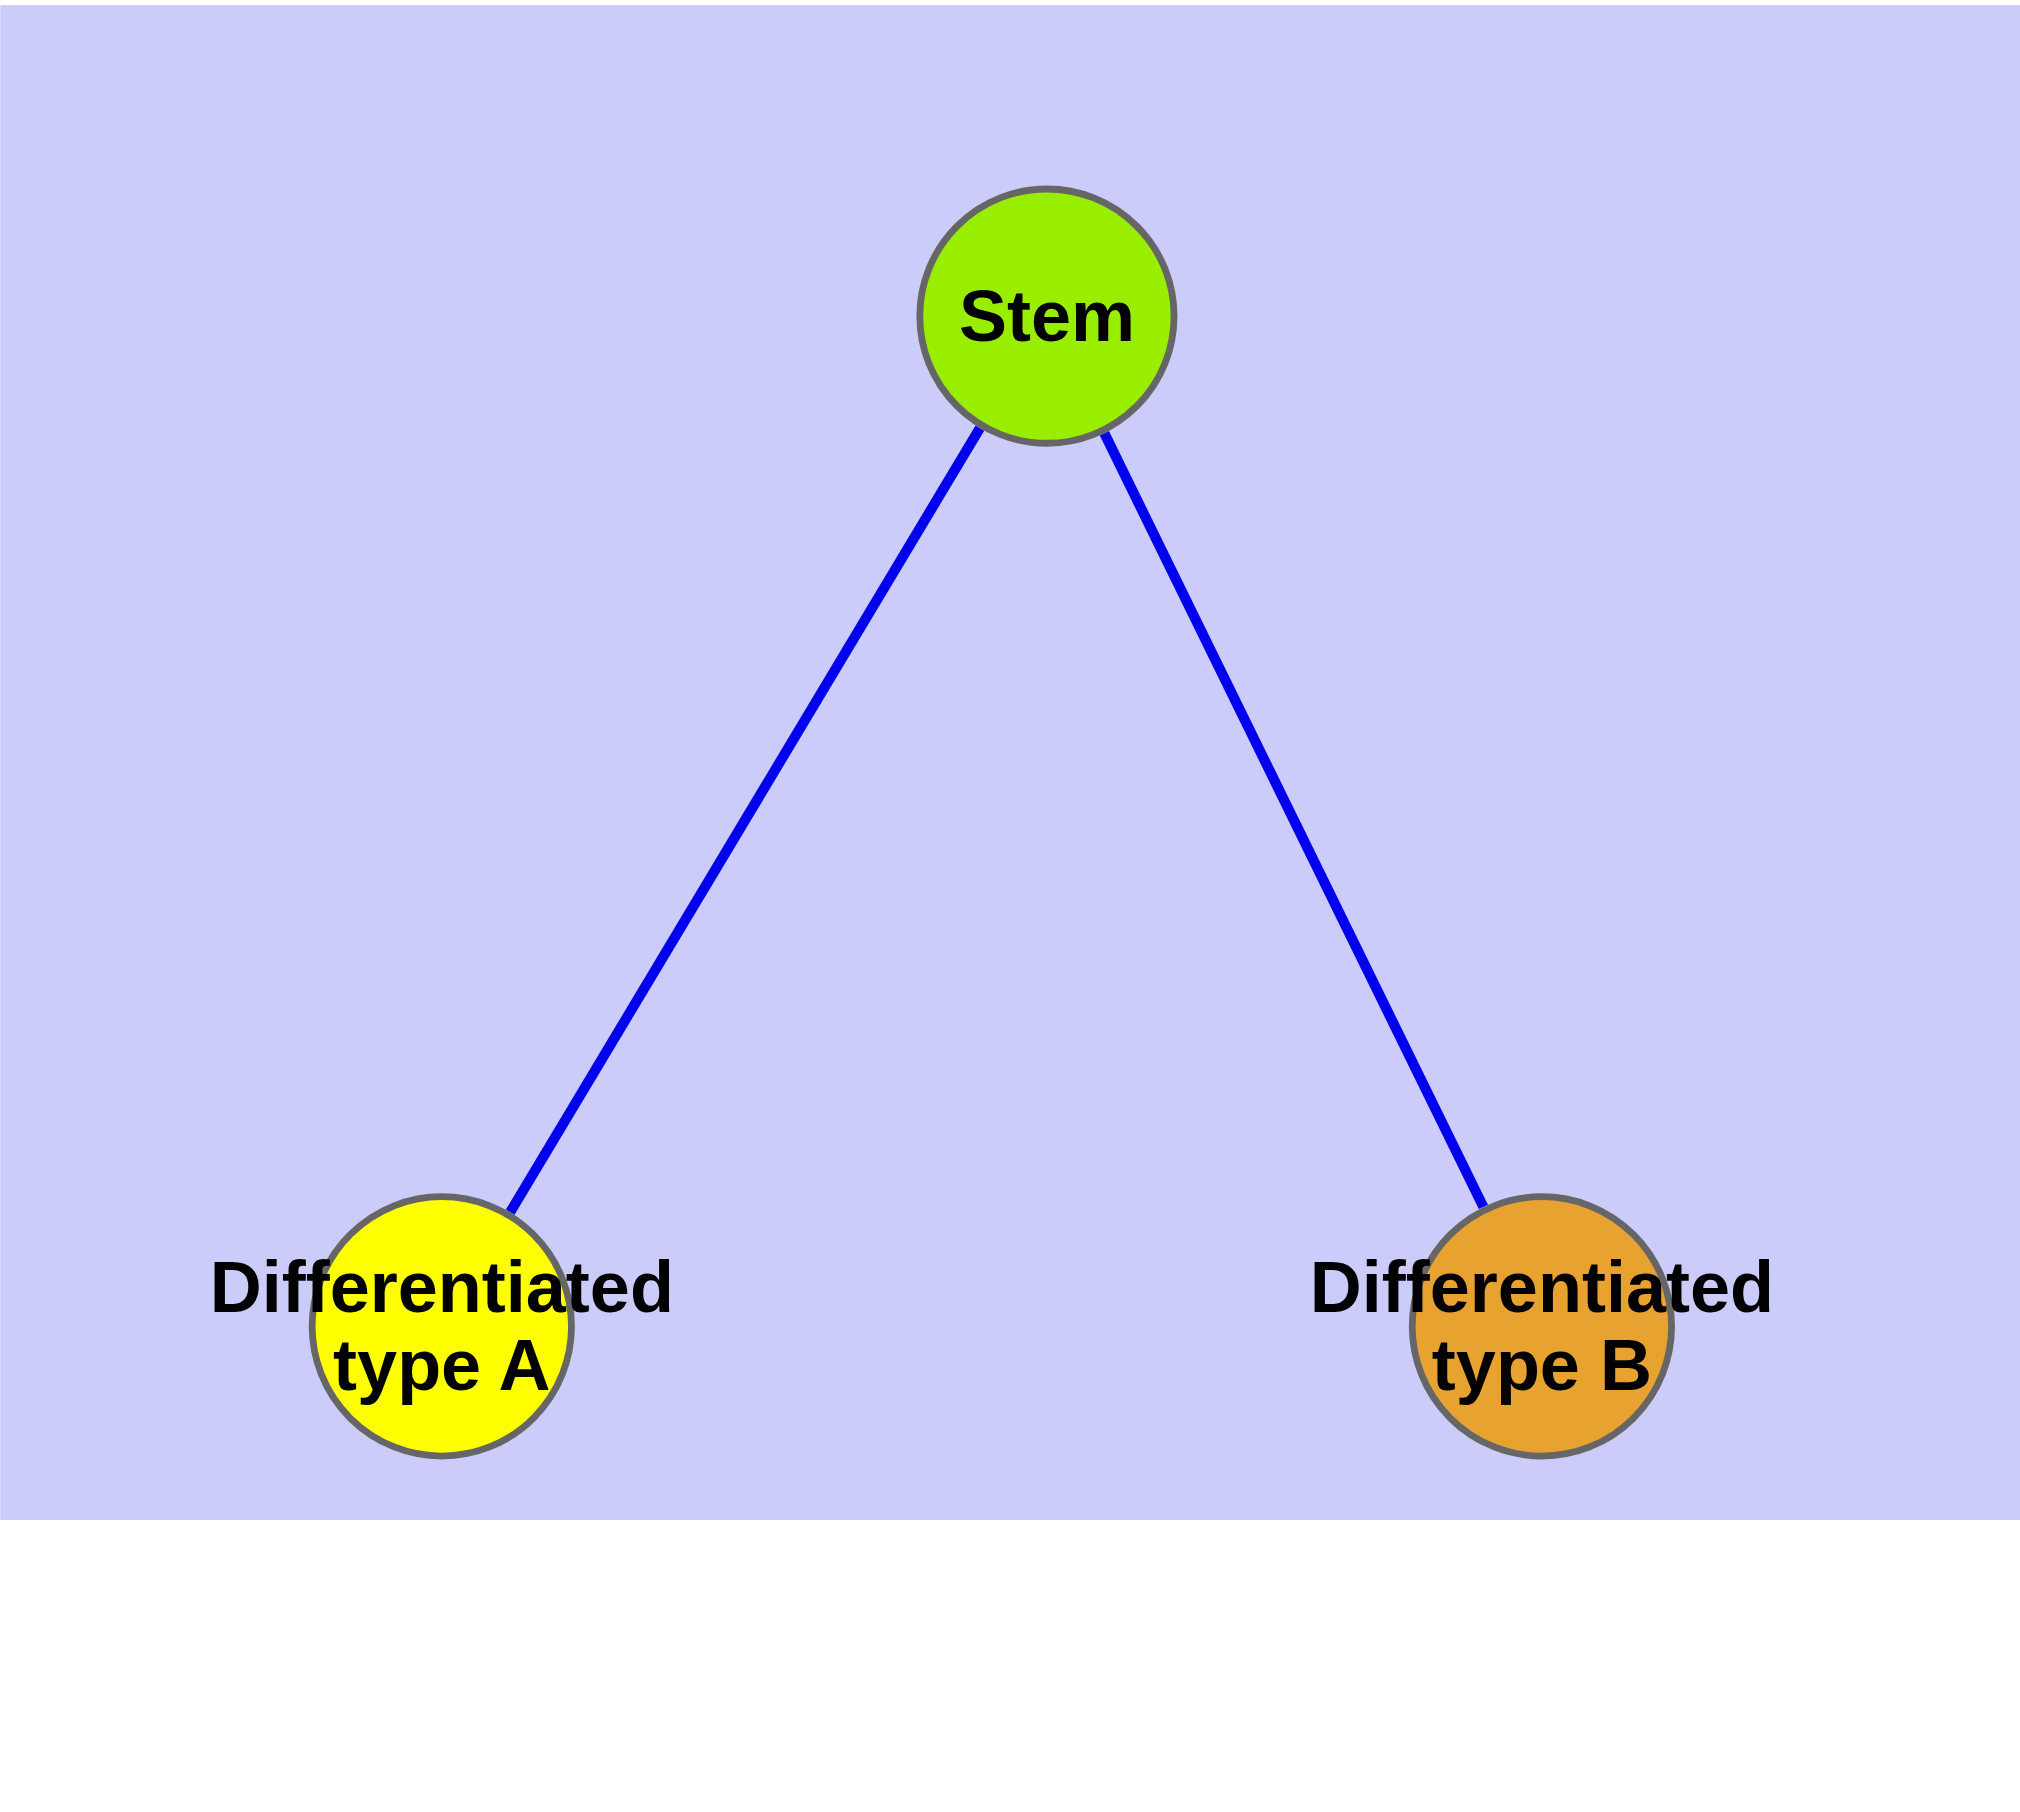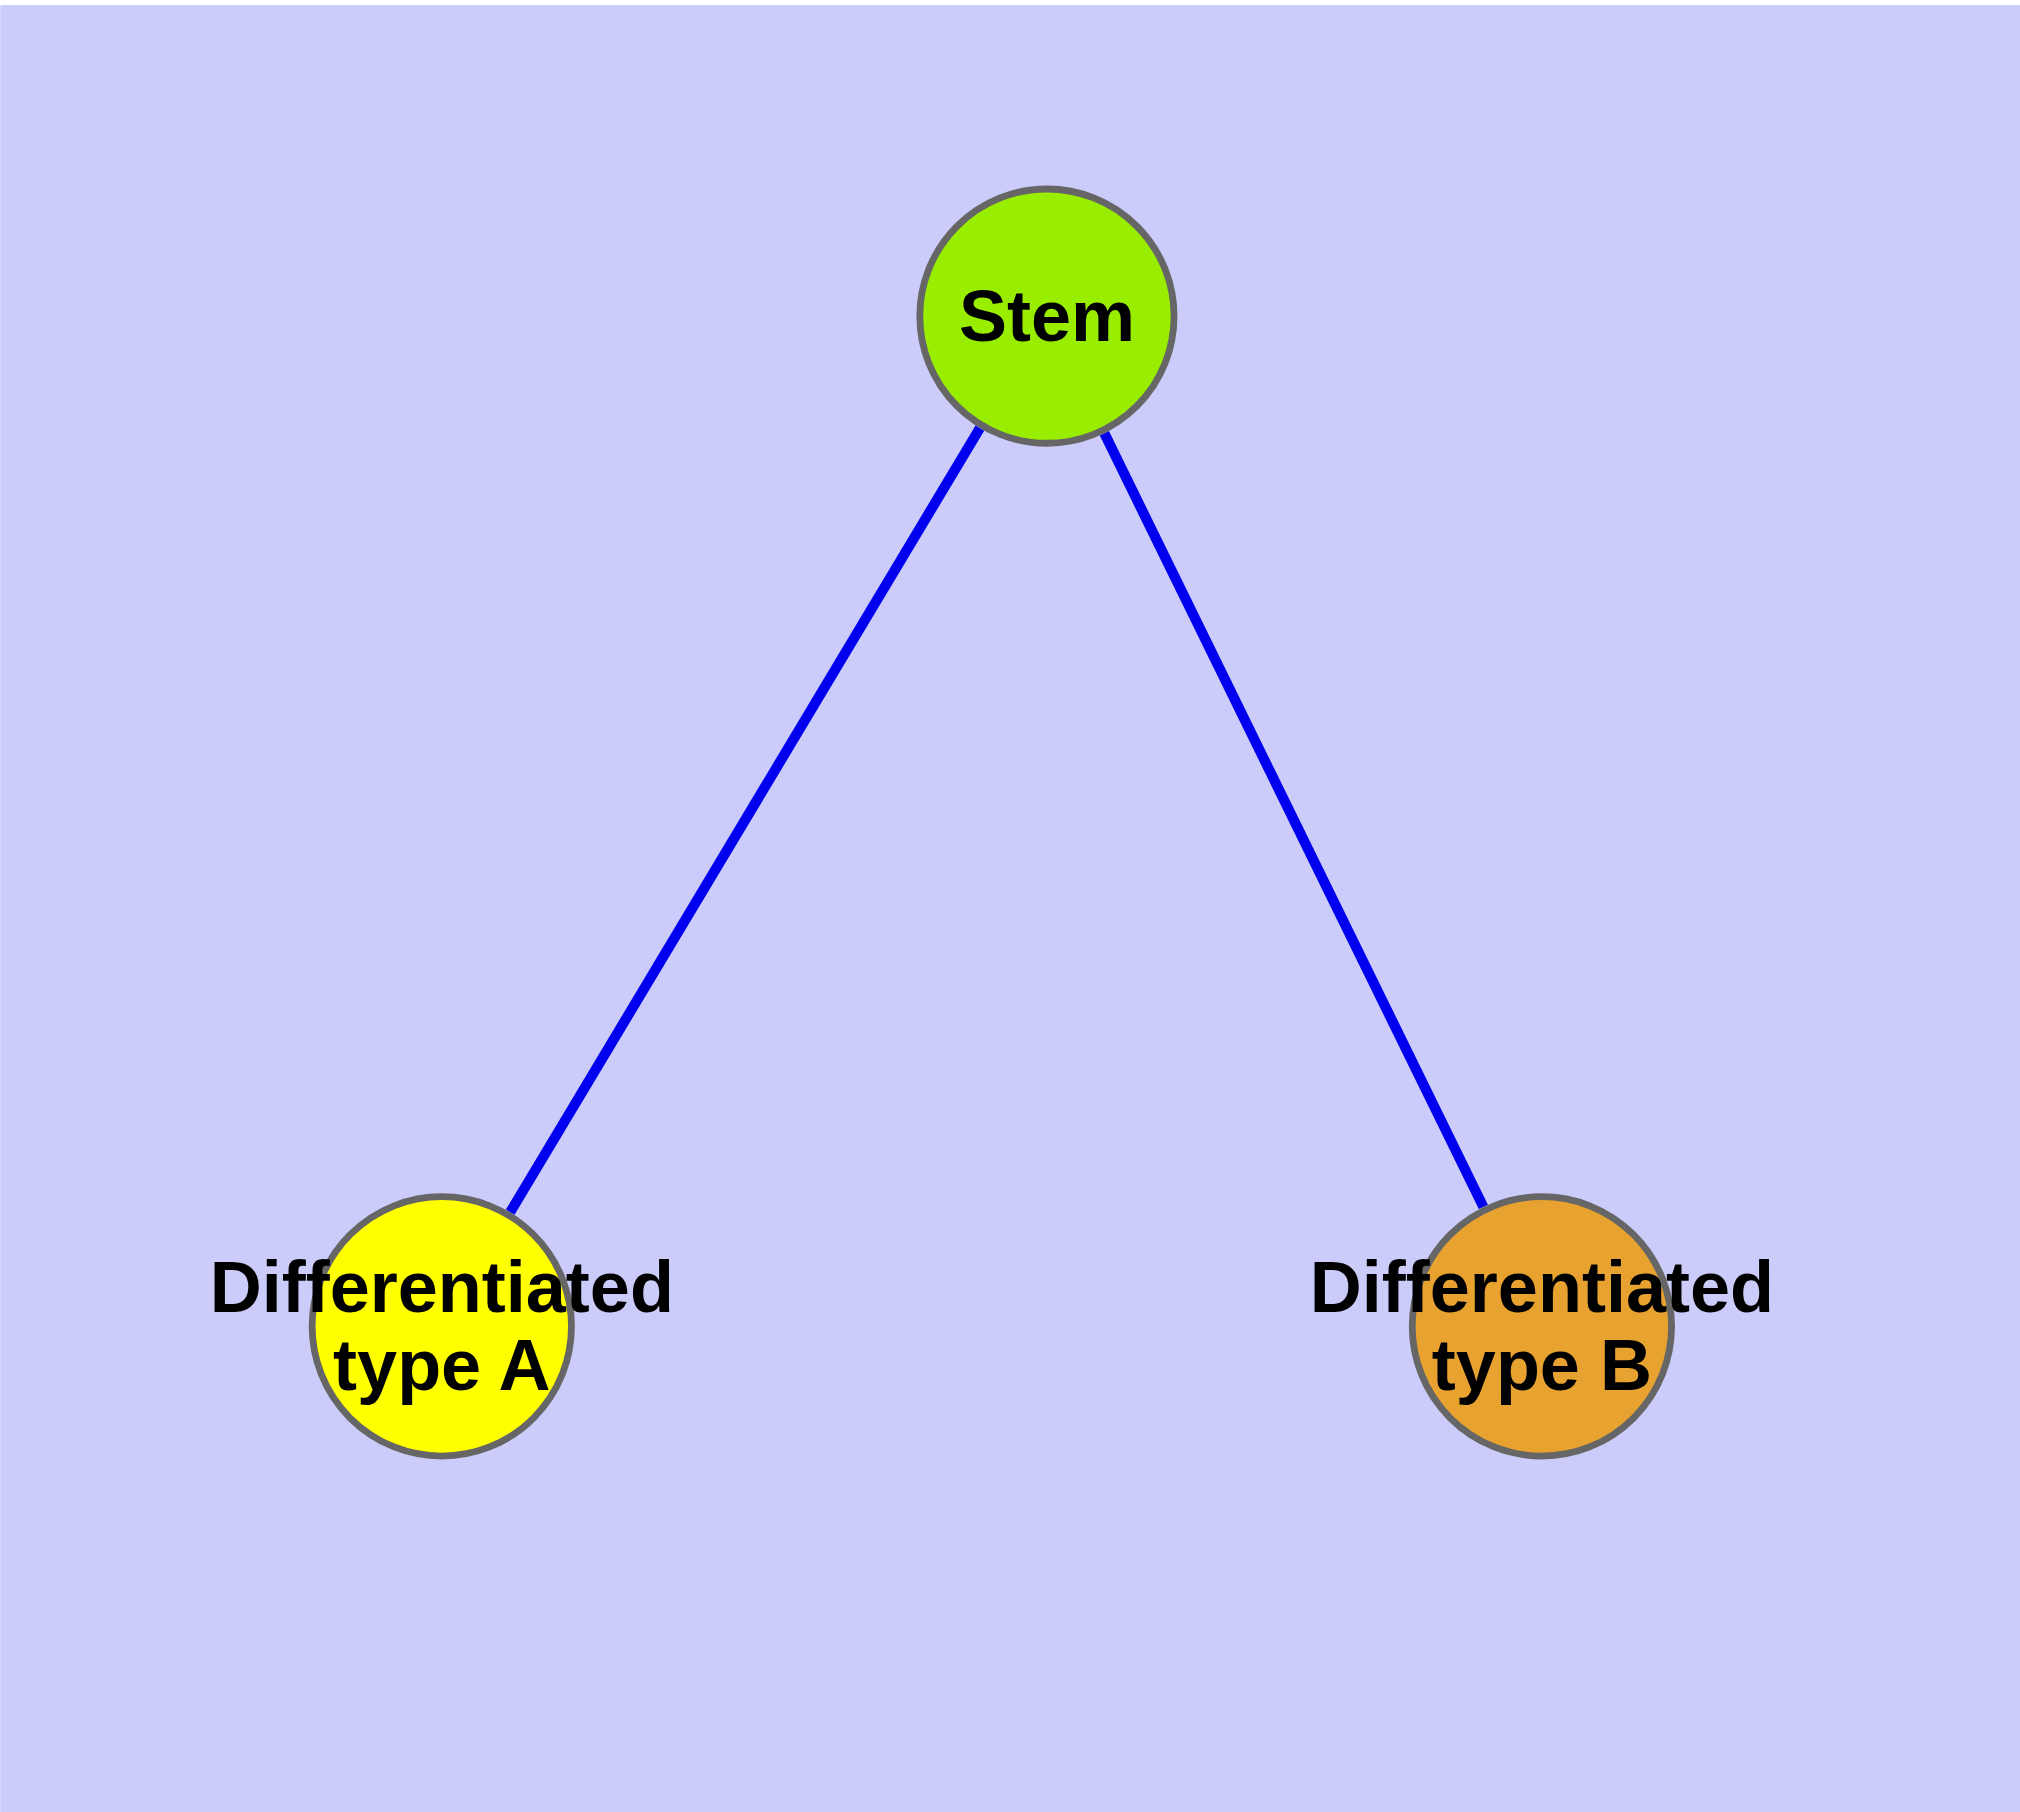--- a/index.html
+++ b/index.html
@@ -7,21 +7,21 @@
     margin: 0;
     padding: 0;
     background: #ffffff;
   }
   body {
     font-family: "Liberation Sans", sans-serif;
   }
   #graph-canvas {
     position: relative;
     width: 2021px;
-    height: 1812px;
+    height: 1520px;
     overflow: hidden;
     background: #ffffff;
   }
   #graph-svg {
     position: absolute;
     left: 0;
     top: 0;
     width: 2021px;
     height: 1812px;
     display: block;

